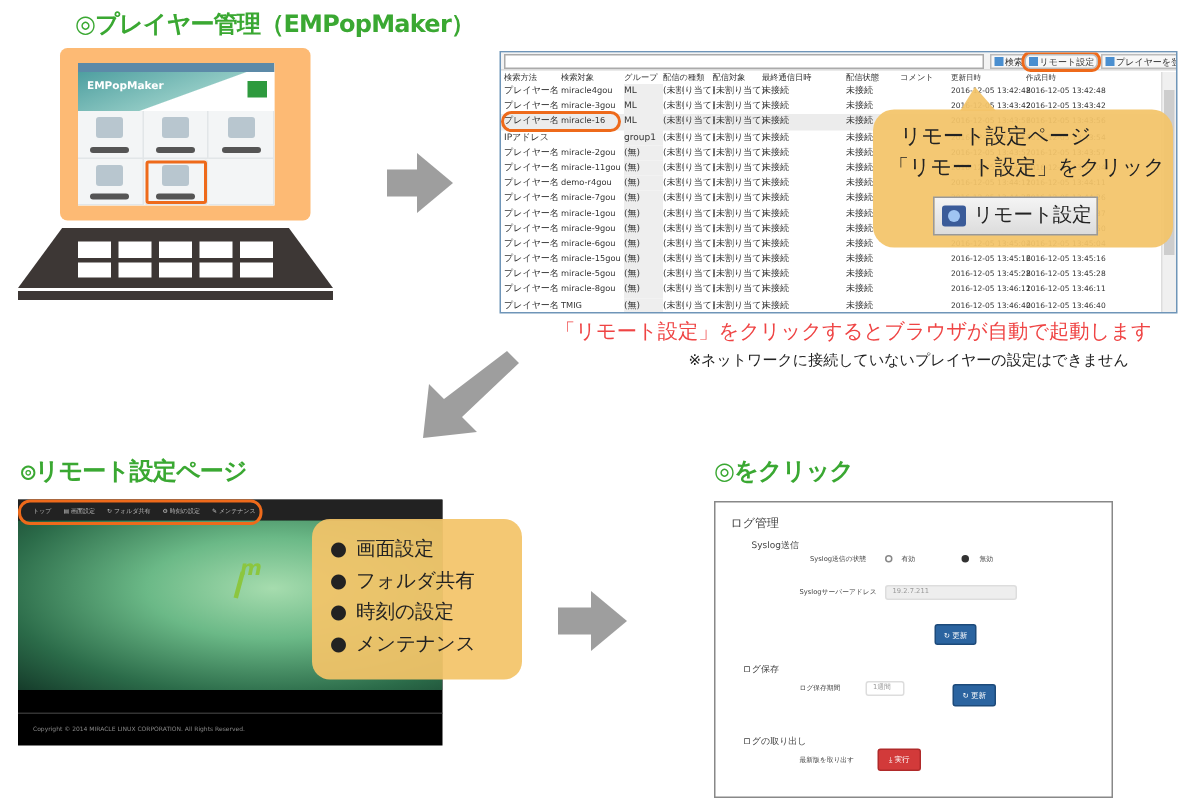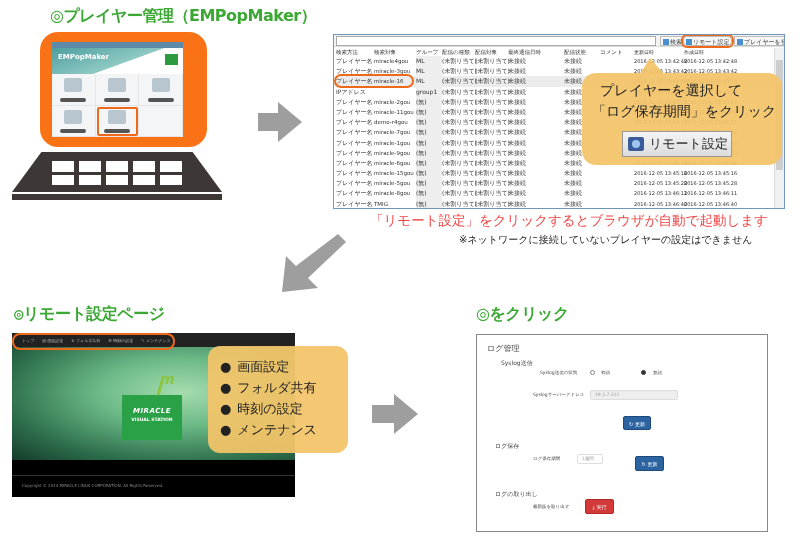--- a/index.html
+++ b/index.html
@@ -2,21 +2,21 @@
 <html><head>
 <meta charset="utf-8">
 <style>
   * { box-sizing: border-box; margin: 0; padding: 0; }
   html, body { width: 800px; height: 540px; background: #ffffff; overflow: hidden; }
   body { position: relative; font-family: "DejaVu Sans", sans-serif; color: #222; }
 
   .section-title { position: absolute; color: #3aa832; font-size: 16px; font-weight: bold; letter-spacing: -0.5px; white-space: nowrap; }
 
   
-  .laptop-screen { position: absolute; left: 40px; top: 32px; width: 167px; height: 115px; background: #f97316; border-radius: 18px; }
+  .laptop-screen { position: absolute; left: 40px; top: 32px; width: 167px; height: 115px; background: #fdba74; border-radius: 5px; }
   .laptop-display { position: absolute; left: 12px; top: 10px; width: 131px; height: 95px; background: #fff; overflow: hidden; }
   .app-titlebar { height: 6px; background: #5c8aa8; }
   .app-banner { height: 26px; background: linear-gradient(160deg, #4e9fa0 0%, #8fc9c3 55%, #ffffff 56%); position: relative; }
   .app-banner .app-name { position: absolute; left: 6px; top: 5px; font-size: 7px; color: #fff; font-weight: bold; }
   .app-banner .app-badge { position: absolute; right: 5px; top: 6px; width: 13px; height: 11px; background: #2e9a3e; }
   .app-grid { position: absolute; left: 0; top: 32px; width: 131px; height: 63px; display: grid; grid-template-columns: repeat(3, 1fr); grid-template-rows: repeat(2, 1fr); background: #f3f5f6; }
   .app-tile { position: relative; border-right: 1px solid #e2e6e8; border-bottom: 1px solid #e2e6e8; }
   .app-tile .tile-icon { position: absolute; left: 50%; top: 4px; transform: translateX(-50%); width: 18px; height: 14px; background: #b8c6cf; border-radius: 2px; }
   .app-tile .tile-label { position: absolute; left: 50%; bottom: 3px; transform: translateX(-50%); width: 26px; height: 4px; background: #555; border-radius: 2px; }
   .app-tile.selected { outline: 2px solid #ee6a1b; outline-offset: -3px; border-radius: 3px; }
@@ -73,21 +73,21 @@
   .rp-sprout-leaf { position: absolute; left: 148px; top: 24px; font-size: 14px; color: #8cc63f; font-style: italic; font-weight: bold; }
   .rp-footer-line { position: absolute; left: 0; top: 142px; width: 100%; height: 1px; background: #333; }
   .rp-copy { position: absolute; left: 10px; top: 150px; font-size: 4px; color: #888; white-space: nowrap; }
   .rp-nav-ring { position: absolute; left: 12px; top: 333px; width: 163px; height: 17px; border: 2px solid #ee6a1b; border-radius: 8px; }
 
   .callout-mid { position: absolute; left: 208px; top: 346px; width: 140px; height: 107px; background: rgba(243, 196, 104, 0.93); border-radius: 12px; }
   .feature-list { position: absolute; left: 220px; top: 356px; font-size: 13px; line-height: 21px; color: #222; list-style: none; white-space: nowrap; }
   .feature-list li::before { content: "●"; margin-right: 6px; }
 
   
-  .log-page { position: absolute; left: 476px; top: 334px; width: 292px; height: 198px; border: 1px solid #888; background: #fff; }
+  .log-page { position: absolute; left: 476px; top: 334px; width: 266px; height: 198px; border: 1px solid #888; background: #fff; }
   .lp-text { position: absolute; font-size: 6px; color: #444; white-space: nowrap; }
   .lp-title { font-size: 8px; color: #444; }
   .lp-radio { position: absolute; width: 5px; height: 5px; border-radius: 50%; border: 1px solid #888; }
   .lp-radio.on { background: #333; border-color: #333; }
   .lp-input { position: absolute; height: 10px; border: 1px solid #ddd; border-radius: 2px; background: #eee; font-size: 4.5px; line-height: 8px; padding-left: 4px; color: #999; }
   .lp-input.white { background: #fff; }
   .lp-btn { position: absolute; height: 14px; border-radius: 2px; color: #fff; font-size: 5px; line-height: 14px; text-align: center; white-space: nowrap; }
   .lp-btn.blue { background: #2b64a0; border: 1px solid #1d4a7a; }
   .lp-btn.red { background: #d23a3a; border: 1px solid #b02a2a; }
 </style>
@@ -353,22 +353,22 @@
       </div>
     </div>
   <div class="scrollbar">
       <div class="scroll-thumb"></div>
     </div>
 </div>
 <div class="row-highlight-ring" style="left:334px; top:74px;"></div>
 
 <div class="callout-top-tail"></div>
 <div class="callout-top"></div>
-<div class="callout-text" style="left:600px; top:82px;">プレイヤーを選択して</div>
-<div class="callout-text" style="left:592px; top:103px;">「ログ保存期間」をクリック</div>
+<div class="callout-text" style="left:600px; top:82px;">リモート設定ページ</div>
+<div class="callout-text" style="left:592px; top:103px;">「リモート設定」をクリック</div>
 <div class="remote-btn-big">
   <span class="gear"></span>
   <span>リモート設定</span>
 </div>
 
 <div class="note-main">「リモート設定」をクリックするとブラウザが自動で起動します</div>
 <div class="note-sub">※ネットワークに接続していないプレイヤーの設定はできません</div>
 
 <svg style="position:absolute; left:278px; top:230px;" width="70" height="65">
   <polygon points="60,4 68,12 30,48 40,58 4,62 8,26 18,36" fill="#9e9e9e"></polygon>
@@ -378,24 +378,20 @@
   <div class="rp-nav">
     <span>トップ</span>
     <span>▤ <span>画面設定</span></span>
     <span>↻ <span>フォルダ共有</span></span>
     <span>⚙ <span>時刻の設定</span></span>
     <span>✎ <span>メンテナンス</span></span>
   </div>
   <div class="rp-hero">
     <div class="rp-sprout"></div>
     <div class="rp-sprout-leaf">m</div>
-    <div class="rp-logo">
-      <div class="l1">MIRACLE</div>
-      <div class="l2">VISUAL STATION</div>
-    </div>
   </div>
   <div class="rp-footer-line"></div>
   <div class="rp-copy">Copyright © 2014 MIRACLE LINUX CORPORATION. All Rights Reserved.</div>
 </div>
 <div class="rp-nav-ring"></div>
 
 <div class="callout-mid"></div>
 <ul class="feature-list">
   <li>画面設定</li>
   <li>フォルダ共有</li>

